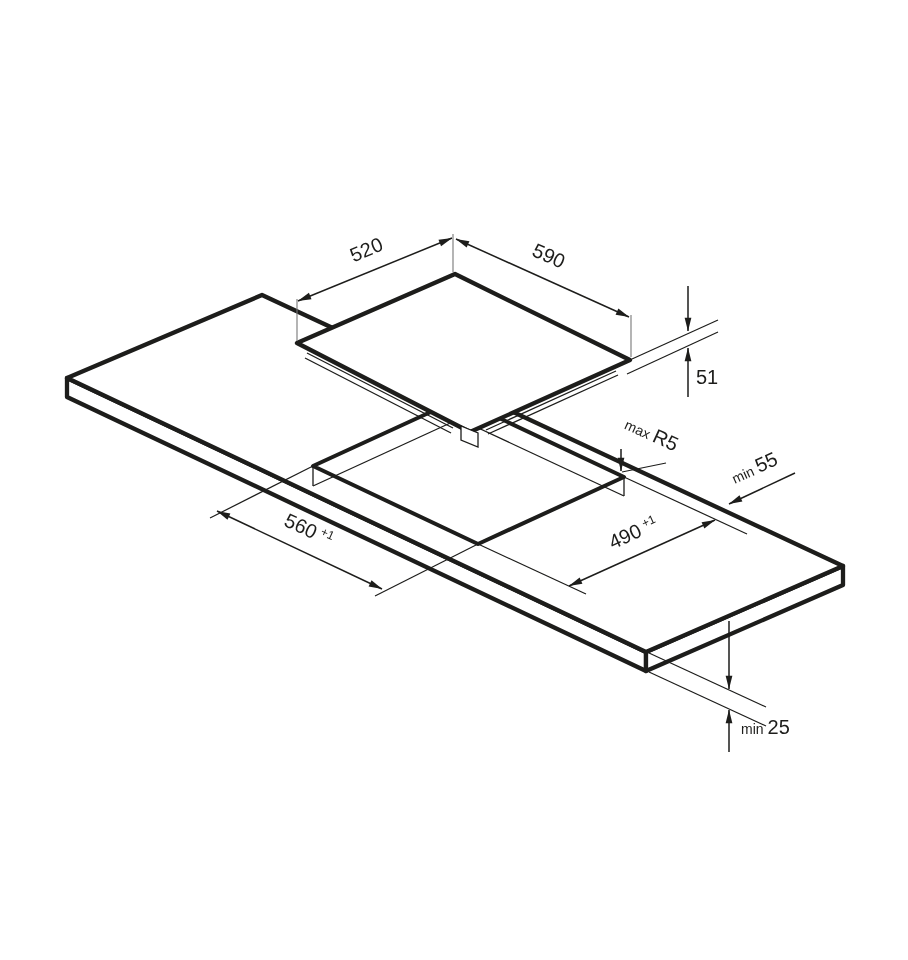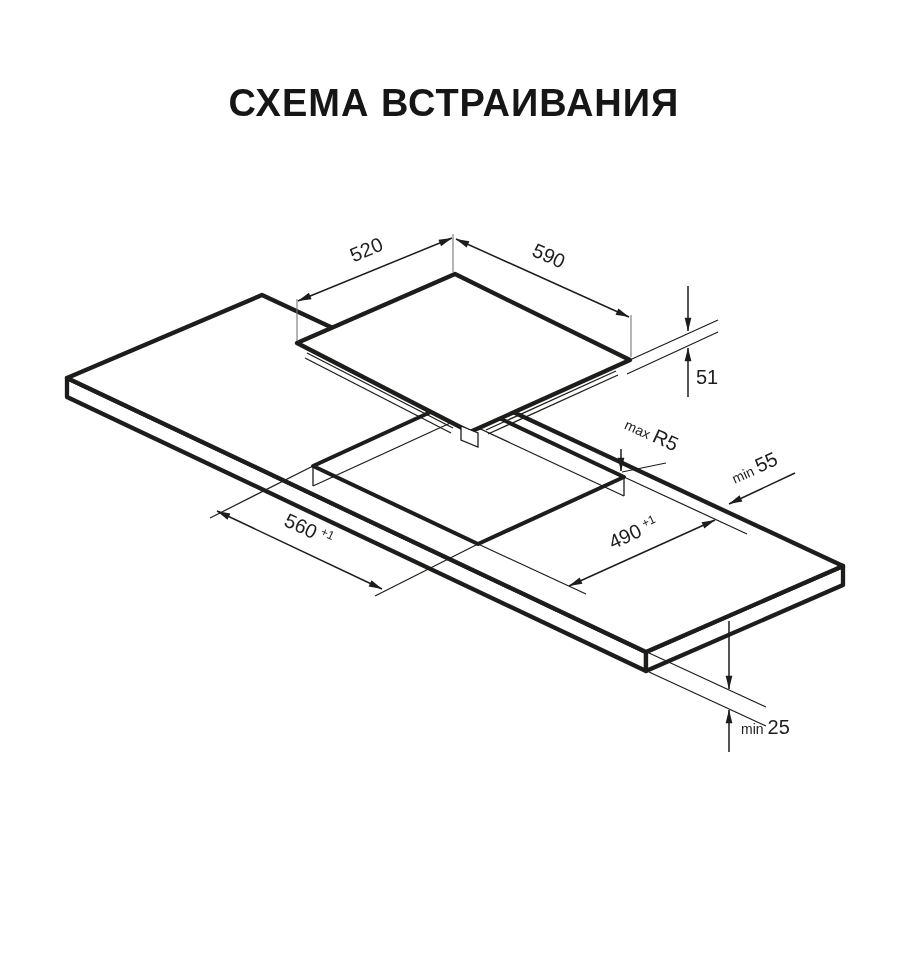--- a/index.html
+++ b/index.html
@@ -10,21 +10,20 @@
   svg text{font-family:"Liberation Sans",sans-serif;fill:#1d1d1b;}
   .num{font-size:20px;}
   .pre{font-size:14px;}
   .sup{font-size:12px;}
 </style>
 </head>
 <body>
 
 <div class="page">
 
-  <div class="title">СХЕМА ВСТРАИВАНИЯ</div>
 
   <svg width="908" height="960" viewBox="0 0 908 960" xmlns="http://www.w3.org/2000/svg">
     <defs>
       <marker id="arw" markerUnits="userSpaceOnUse" markerWidth="15" markerHeight="9" viewBox="0 0 15 9" refX="14" refY="4.5" orient="auto-start-reverse">
         <path d="M0.8,1.1 L14.2,4.5 L0.8,7.9 Z" fill="#1d1d1b"></path>
       </marker>
     </defs>
 
     <g fill="#ffffff" stroke="#1d1d1b" stroke-width="4.3" stroke-linejoin="round" stroke-linecap="round">
       <polygon points="67,378 646,652 646,671 67,397"></polygon>

